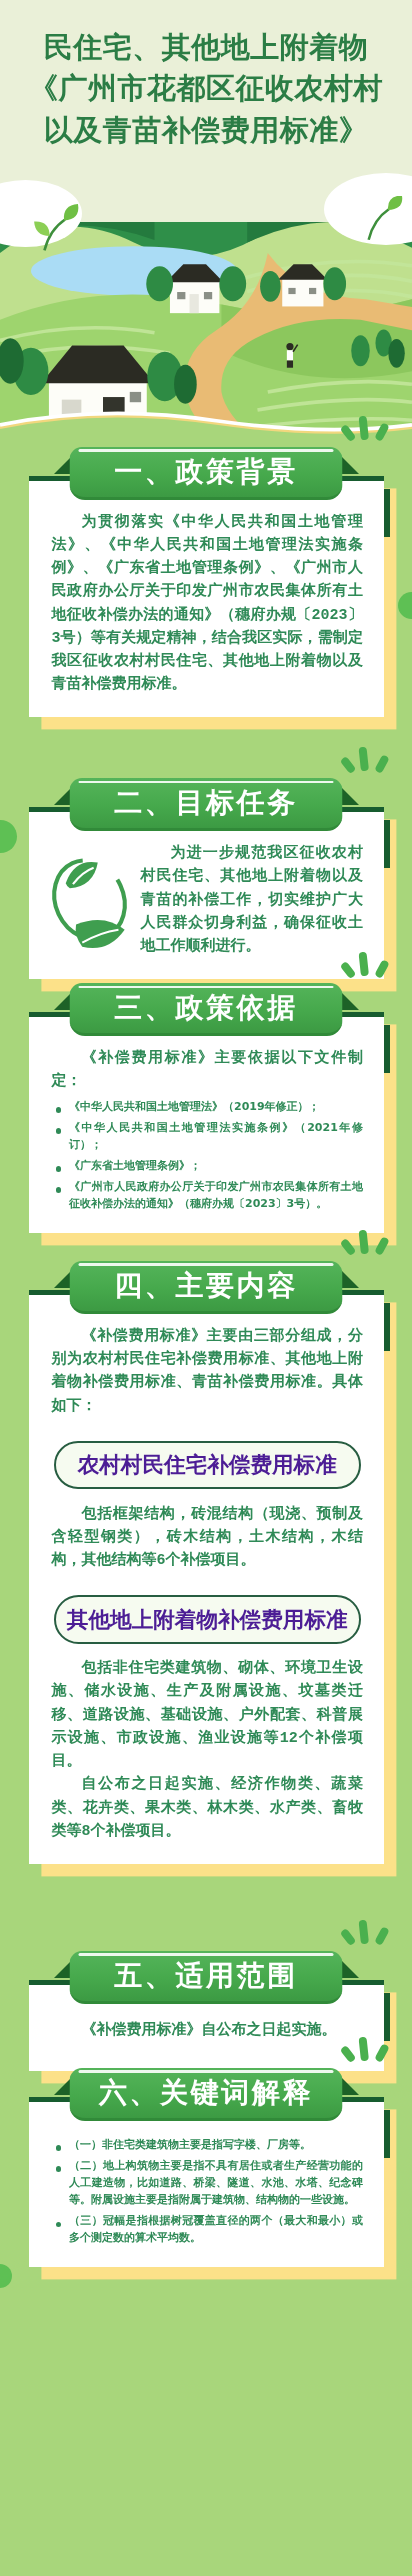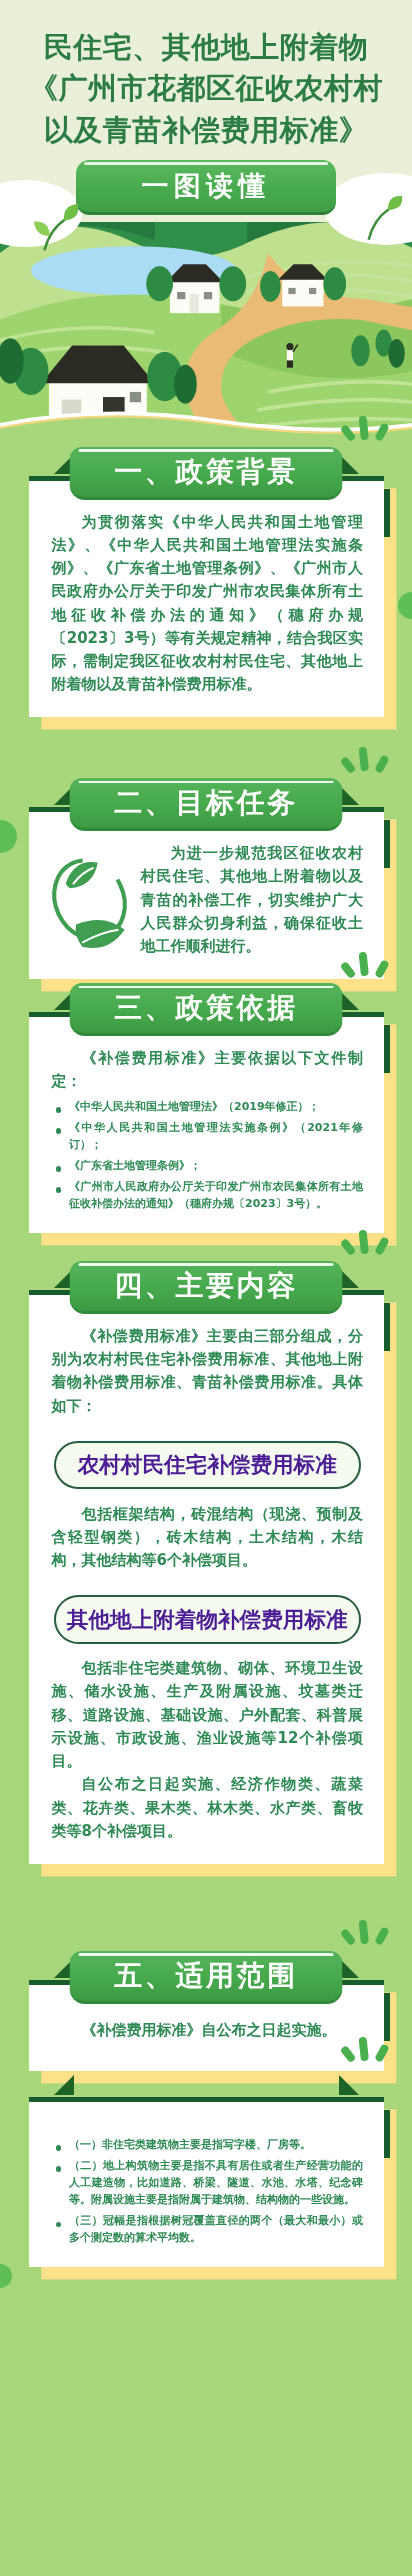--- a/index.html
+++ b/index.html
@@ -38,21 +38,21 @@
   .sprouts { position:absolute; top:-31px; right:2.1px; display:flex; align-items:flex-end; z-index:1; }
   .sprout { width:7.7px; background:#4ab04e; border-radius:4.6px; margin-left:4.6px; transform-origin:bottom center; }
   .sp1 { height:16.5px; transform:rotate(-38deg); }
   .sp2 { height:24px; transform:rotate(-6deg); }
   .sp3 { height:17.5px; transform:rotate(28deg); }
   .card { position:relative; width:355px; margin:-24px auto 0; background:#ffffff;
           border-top:5.2px solid #175c2f; box-shadow:12.4px 12.4px 0 0 #fce189;
           padding:30px 20.6px 20.6px 23px; z-index:1; }
   .card::after { content:""; position:absolute; top:8.2px; right:-6.7px; width:6.7px; height:48px; background:#175c2f; }
   .p { color:#2f8a57; font-size:15px; font-weight:700; line-height:1.55; text-align:justify; }
-  .indent { text-indent:2em; }
+  .indent { text-indent:2em;font-family:Liberation Mono, monospace; }
   .blist { list-style:none; margin-top:3.1px; }
   .blist li { position:relative; padding-left:17.5px; color:#2f8a57; font-size:11px; font-weight:700;
               line-height:1.55; text-align:justify; margin-top:4.1px; }
   .blist li::before { content:""; position:absolute; left:4.1px; top:9.3px; width:5.7px; height:5.7px;
               border-radius:50%; background:#2f8a57; }
   .s2-row { display:flex; align-items:flex-start; }
   .leaf-badge { flex:0 0 87px; margin:5.2px 7.2px 0 -5.2px; }
   .pill { margin:23px 2.1px 13.4px; padding:7.7px 5.2px; border:2.1px solid #275d41; border-radius:36px;
           background:#f6fbf0; text-align:center; color:#4c1d95; font-size:21.6px; font-weight:900; }
   .decor-circle { position:absolute; border-radius:50%; background:#5ec054; z-index:0; }
@@ -70,21 +70,20 @@
 </style>
 </head>
 <body>
 
 <div class="header">
   <div class="title">
     <div>民住宅、其他地上附着物</div>
     <div>《广州市花都区征收农村村</div>
     <div>以及青苗补偿费用标准》</div>
   </div>
-  <div class="badge">一图读懂</div>
 
   <div class="cloud" style="left:-31px; top:180px; width:113px; height:67px;"></div>
   <div class="cloud" style="right:-36px; top:173px; width:124px; height:72px;"></div>
 
   <svg class="leafdeco" style="left:34px; top:204px;" width="57" height="49" viewBox="0 0 110 95">
     <path d="M20 90 Q 30 50 60 30" stroke="#3e8f3c" stroke-width="5" fill="none"></path>
     <path d="M58 32 Q 55 2 85 0 Q 90 30 58 32 Z" fill="#6fbf44"></path>
     <path d="M30 62 Q 2 62 0 34 Q 30 32 30 62 Z" fill="#8ccf55"></path>
   </svg>
   <svg class="leafdeco" style="right:5.2px; top:196px;" width="46" height="44" viewBox="0 0 90 85">
@@ -268,20 +267,21 @@
 
 <div class="sec" id="sec6">
   <div class="sec-head">
     <div class="sprouts">
         <i class="sprout sp1"></i>
         <i class="sprout sp2"></i>
         <i class="sprout sp3"></i>
       </div>
     <div class="fold fold-l"></div>
     <div class="fold fold-r"></div>
+    <div class="ribbon">六、关键词解释</div>
   </div>
   <div class="card">
     <ul class="blist">
       <li>（一）非住宅类建筑物主要是指写字楼、厂房等。</li>
       <li>（二）地上构筑物主要是指不具有居住或者生产经营功能的人工建造物，比如道路、桥梁、隧道、水池、水塔、纪念碑等。附属设施主要是指附属于建筑物、结构物的一些设施。</li>
       <li>（三）冠幅是指根据树冠覆盖直径的两个（最大和最小）或多个测定数的算术平均数。</li>
 
     </ul>
   </div>
 </div>

